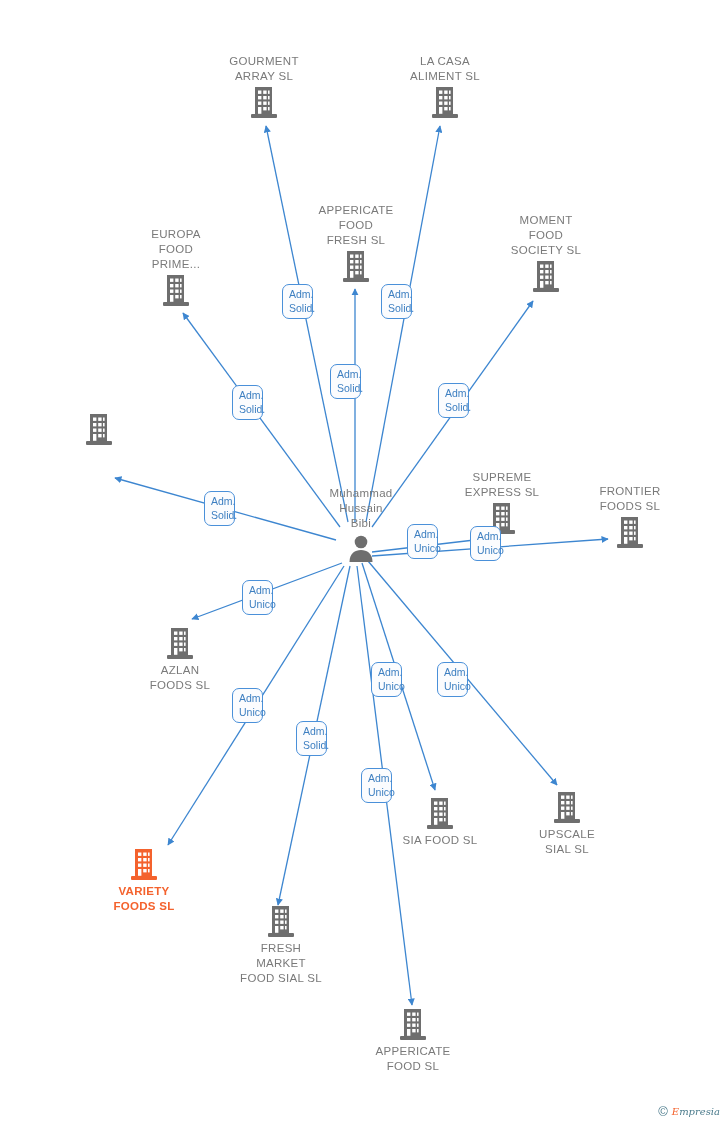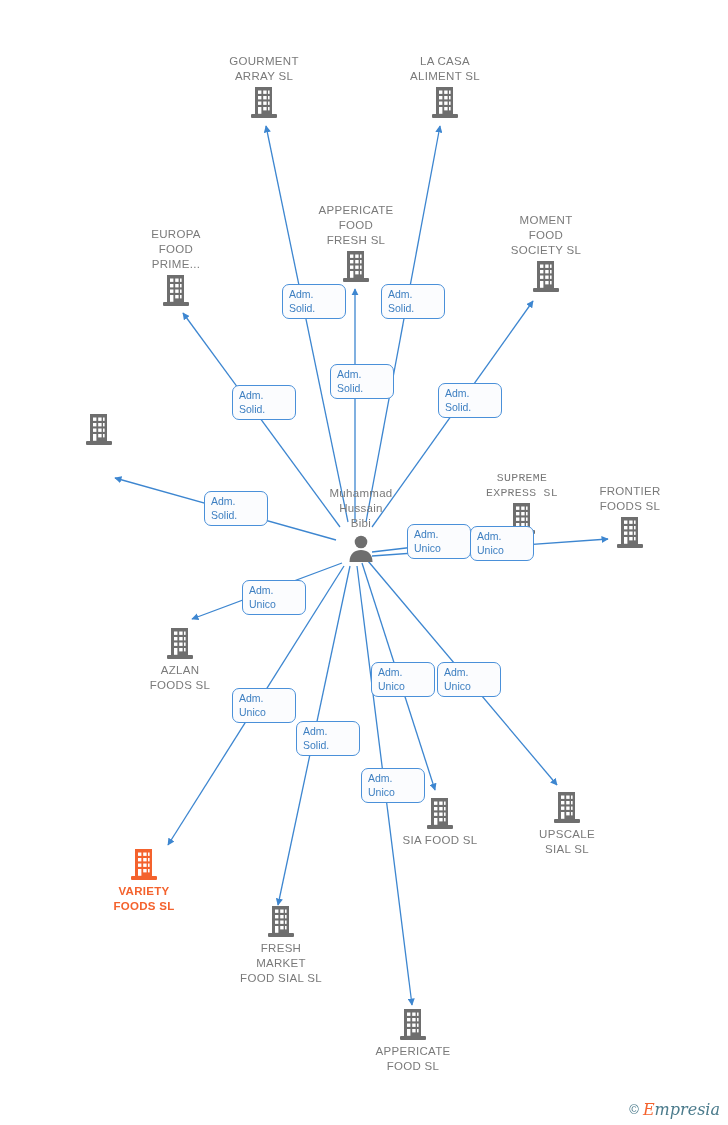--- a/index.html
+++ b/index.html
@@ -46,37 +46,37 @@
     position: absolute;
     box-sizing: border-box;
     border: 1.4px solid #4a90d9;
     border-radius: 7px;
     background: #fbfcfe;
     color: #3d7fc1;
     font-size: 10.5px;
     line-height: 13.5px;
     text-align: left;
     padding: 3px 0 3px 6px;
-    width: 64px;
+    width: 31px;
     white-space: pre-line;
   }
   #watermark {
     position: absolute;
     right: 8px;
     bottom: 6px;
     display: flex;
     align-items: center;
     gap: 4px;
     font-size: 15px;
   }
   #watermark .copy { color: #4b7b8c; font-size: 13px; }
   #watermark .brand {
     font-family: "DejaVu Serif", serif;
     font-style: italic;
-    font-size: 16px;
+    font-size: 10px;
     color: #4b7b8c;
   }
   #watermark .brand .e { color: #f4622d; }
 </style>
 </head>
 <body>
 
 <svg id="graph" viewBox="0 0 728 1125" xmlns="http://www.w3.org/2000/svg">
   <defs>
     <marker id="arrow" viewBox="0 0 10 10" refX="9" refY="5" markerWidth="5.5" markerHeight="5.5" orient="auto-start-reverse">
@@ -234,21 +234,21 @@
     <rect x="19" y="10" width="1.6" height="3.4"></rect>
     <rect x="9" y="15.5" width="3.4" height="3.4"></rect>
     <rect x="14.2" y="15.5" width="3.4" height="3.4"></rect>
     <rect x="19" y="15.5" width="1.6" height="3.4"></rect>
     <rect x="9" y="21" width="3.4" height="6.8"></rect>
     <rect x="14.2" y="21" width="3.4" height="3.4"></rect>
     <rect x="19" y="21" width="1.6" height="3.4"></rect>
   </g>
 </svg></span>
     </div>
-    <div class="node label-above" style="left: 522px; top: 470px; font-family: Liberation Mono, monospace;">
+    <div class="node label-above" style="left: 502px; top: 470px;">
       <span class="label">SUPREME
 EXPRESS  SL</span>
       <span class="icon">
 <svg width="30" height="34" viewBox="0 0 30 34" xmlns="http://www.w3.org/2000/svg">
   <rect x="6" y="1" width="17" height="27" fill="#6e6e6e"></rect>
   <rect x="2" y="28" width="26" height="4" rx="1" fill="#6e6e6e"></rect>
   <g fill="#ffffff">
     <rect x="9" y="4.5" width="3.4" height="3.4"></rect>
     <rect x="14.2" y="4.5" width="3.4" height="3.4"></rect>
     <rect x="19" y="4.5" width="1.6" height="3.4"></rect>

